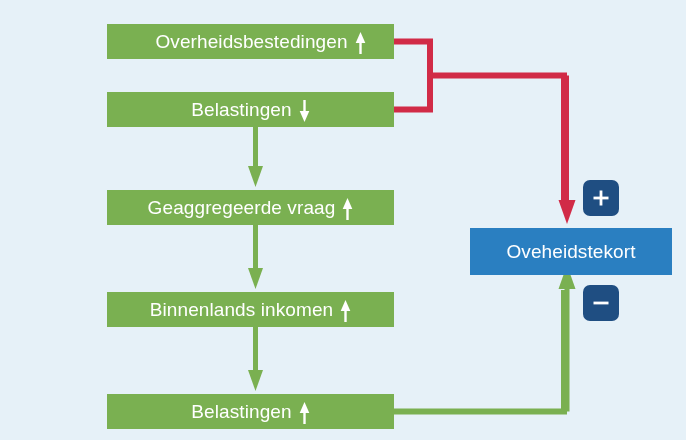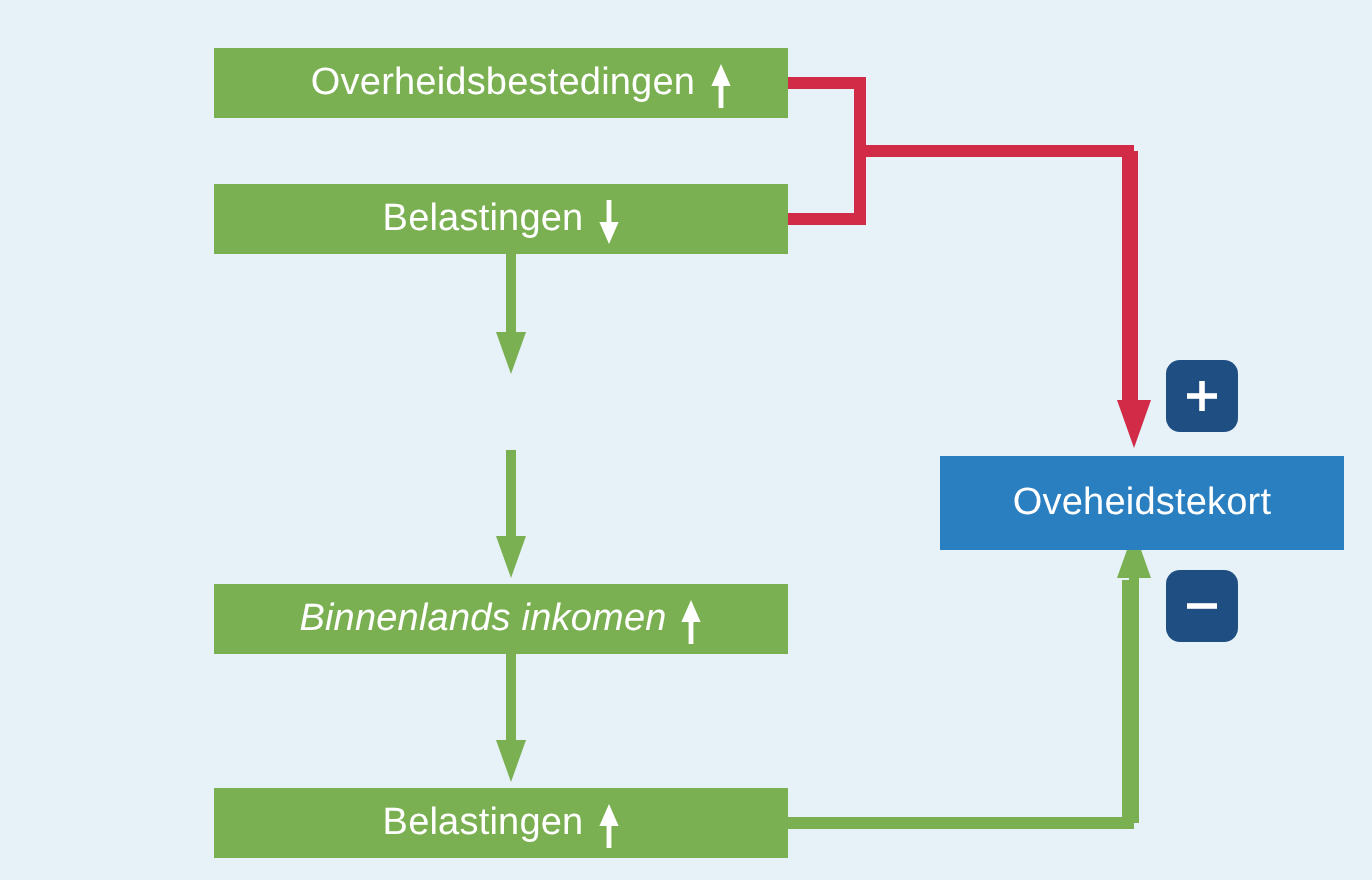--- a/index.html
+++ b/index.html
@@ -129,22 +129,31 @@
   <div class="node node-green" style="top:92px;">
     <span class="node-label">Belastingen</span>
     <span class="delta">
       <svg width="11" height="22" viewBox="0 0 11 22">
         <rect x="4.3" y="0" width="2.4" height="16" fill="#ffffff"></rect>
         <polygon points="5.5,22 10.3,11 0.7,11" fill="#ffffff"></polygon>
       </svg>
     </span>
   </div>
 
+  <div class="node node-green" style="top:190px;">
+    <span class="node-label">Geaggregeerde vraag</span>
+    <span class="delta">
+      <svg width="11" height="22" viewBox="0 0 11 22">
+        <rect x="4.3" y="6" width="2.4" height="16" fill="#ffffff"></rect>
+        <polygon points="5.5,0 10.3,11 0.7,11" fill="#ffffff"></polygon>
+      </svg>
+    </span>
+  </div>
 
-  <div class="node node-green" style="top:292px;font-style:italic;">
+  <div class="node node-green" style="top:292px;">
     <span class="node-label">Binnenlands inkomen</span>
     <span class="delta">
       <svg width="11" height="22" viewBox="0 0 11 22">
         <rect x="4.3" y="6" width="2.4" height="16" fill="#ffffff"></rect>
         <polygon points="5.5,0 10.3,11 0.7,11" fill="#ffffff"></polygon>
       </svg>
     </span>
   </div>
 
   <div class="node node-green" style="top:394px;">

